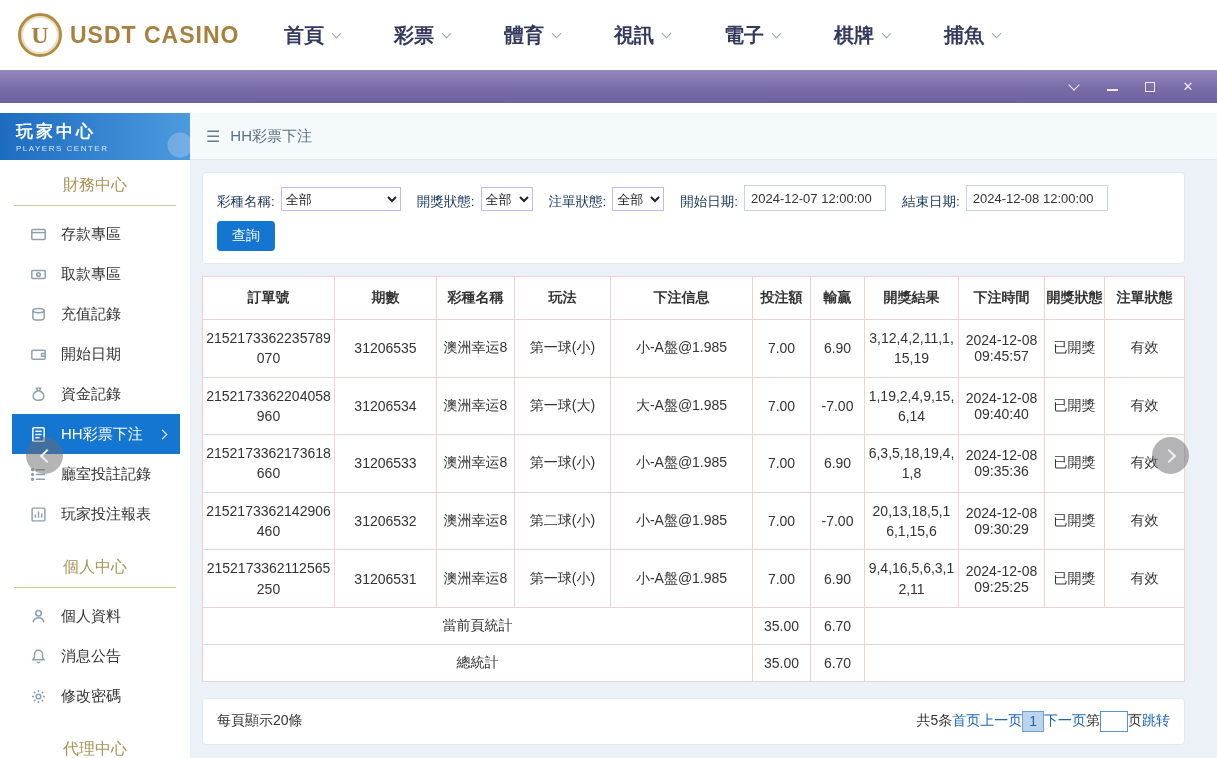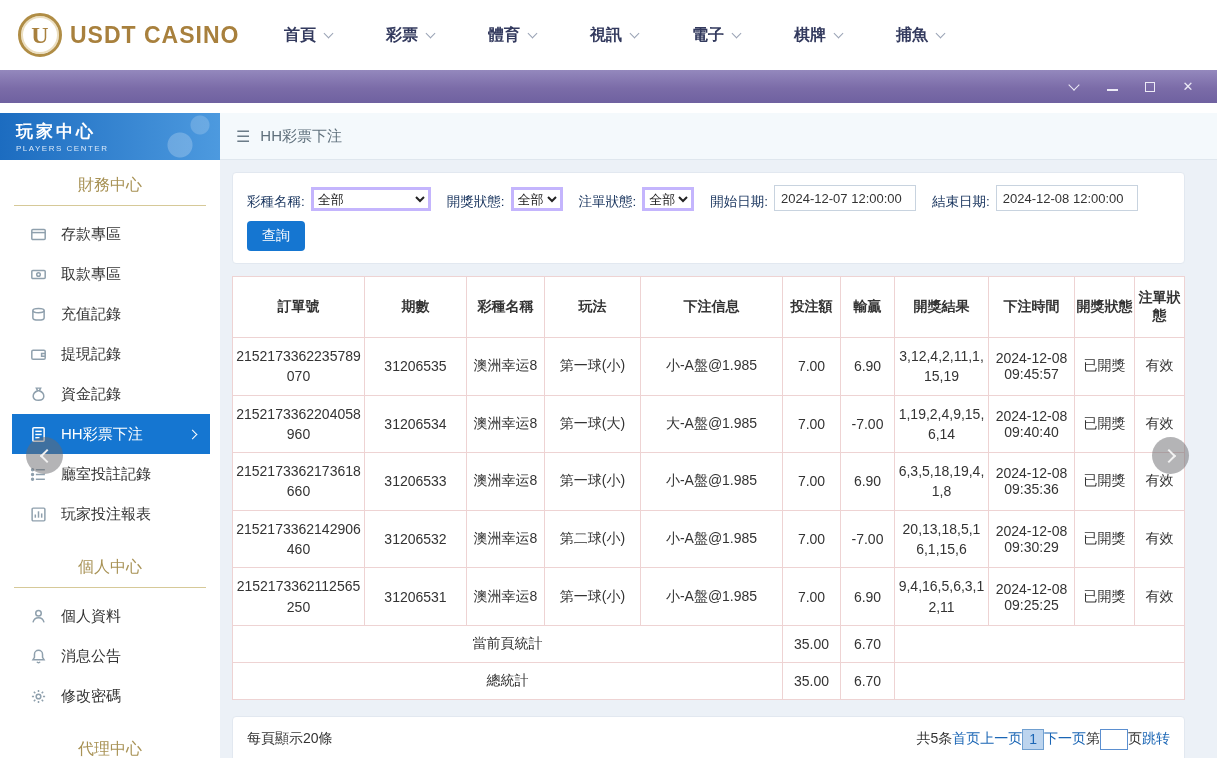--- a/index.html
+++ b/index.html
@@ -13,40 +13,40 @@
   .topnav { height:70px; background:#fff; display:flex; align-items:center; padding:0 18px; }
   .logo { display:flex; align-items:center; gap:8px; width:222px; }
   .logo-emblem {
     width:44px; height:44px; border-radius:50%; border:3px solid #b08d45;
     box-shadow: inset 0 0 0 2px #ecdfc0;
     display:flex; align-items:center; justify-content:center;
     color:#a8803d; font-weight:bold; font-size:24px; font-family:"Liberation Serif","DejaVu Serif",serif;
   }
   .logo-text { font-size:23px; font-weight:bold; color:#a8803d; letter-spacing:1px; white-space:nowrap; }
   .nav { display:flex; gap:54px; margin-left:44px; }
-  .nav-item { display:flex; align-items:center; font-size:16px; font-weight:bold; color:#333a5e; cursor:pointer; white-space:nowrap; }
+  .nav-item { display:flex; align-items:center; font-size:20px; font-weight:bold; color:#333a5e; cursor:pointer; white-space:nowrap; }
   .chev-down {
     width:7px; height:7px; border-right:1.6px solid #9aa3b5; border-bottom:1.6px solid #9aa3b5;
     transform:rotate(45deg); display:inline-block; margin-left:9px; margin-top:-4px;
   }
 
   
   .winbar {
     height:33px; background:linear-gradient(180deg,#9488bd 0%,#7b6ca8 55%,#6f61a0 100%);
     display:flex; align-items:center; justify-content:flex-end; gap:24px; padding-right:22px;
   }
   .win-ic { display:inline-flex; align-items:center; justify-content:center; width:14px; height:14px; cursor:pointer; color:#eceaf6; }
   .ic-collapse { width:8px; height:8px; border-right:1.8px solid #eceaf6; border-bottom:1.8px solid #eceaf6; transform:rotate(45deg); margin-top:-4px; }
   .ic-min { width:11px; border-top:2px solid #eceaf6; margin-top:6px; }
   .ic-max { width:10px; height:10px; border:1.6px solid #eceaf6; }
   .ic-close { font-size:13px; line-height:1; }
 
   
   .content { display:flex; height:655px; background:#fff; }
-  .sidebar { width:220px; background:#fff; padding-top:10px; flex:none; }
+  .sidebar { width:190px; background:#fff; padding-top:10px; flex:none; }
   .main { flex:1; margin-top:10px; background:#ecf1f7; display:flex; flex-direction:column; overflow:hidden; }
 
   
   .sb-header {
     height:47px; color:#fff; padding:7px 0 0 16px; overflow:hidden;
     background:
       radial-gradient(circle at 180px 32px, rgba(255,255,255,.22) 0 12px, transparent 13px),
       radial-gradient(circle at 200px 12px, rgba(255,255,255,.18) 0 9px, transparent 10px),
       linear-gradient(90deg,#1c6cc0,#4d9adf);
   }
@@ -71,21 +71,21 @@
   .main-header {
     height:47px; flex:none; background:#f4f9fc; border-bottom:1px solid #dfe7ee;
     display:flex; align-items:center; gap:10px; padding-left:16px; color:#5f707c; font-size:15px;
   }
   .menu-icon { font-size:16px; color:#6b7c88; }
 
   
   .filter-card { margin:12px 32px 0 12px; background:#fff; border:1px solid #e2e8f0; border-radius:4px; padding:12px 14px; flex:none; }
   .filter-row { display:flex; align-items:flex-end; gap:6px; font-size:13.5px; color:#16325c; white-space:nowrap; }
   .filter-row label.grp { margin-left:10px; }
-  select { border:3px solid #c4b5fd; background:#fff; font-size:13px; height:24px; color:#222; }
+  select { border:1px solid #c4b5fd; background:#fff; font-size:13px; height:24px; color:#222; }
   .sel-lottery { width:120px; }
   .sel-small { width:52px; }
   .date-input { width:142px; height:26px; border:1px solid #c8d3df; padding:0 6px; font-size:13px; color:#333; background:#fff; }
   .search-btn { margin-top:10px; background:#1576d1; color:#fff; border:none; border-radius:4px; padding:6px 15px; font-size:14px; cursor:pointer; }
 
   
   .table-wrap { margin:12px 32px 0 12px; background:#fff; flex:none; }
   table { width:100%; border-collapse:collapse; table-layout:fixed; font-size:14px; color:#333; }
   th,td { border:1px solid #eed3d3; text-align:center; padding:8px 3px; background:#fff; }
   th { font-weight:bold; padding:12px 1px; font-size:14px; overflow:hidden; }
@@ -203,21 +203,21 @@
           </span>
         <span>充值記錄</span>
       </div>
       <div class="sb-item">
         <span class="ic">
             <svg viewBox="0 0 16 16" fill="none" stroke="currentColor" stroke-width="1.4">
               <rect x="1.7" y="4" width="12.6" height="8.5" rx="1.2"></rect>
               <path d="M14.3 7h-3.4v2.6h3.4"></path>
             </svg>
           </span>
-        <span>提現記錄</span>
+        <span>開始日期</span>
       </div>
       <div class="sb-item">
         <span class="ic">
             <svg viewBox="0 0 16 16" fill="none" stroke="currentColor" stroke-width="1.4">
               <path d="M6 2h4l-1.2 2.5H7.2z"></path>
               <path d="M8.8 4.5c2.6 1 4.2 3 4.2 5.2 0 2.5-2.2 3.8-5 3.8s-5-1.3-5-3.8c0-2.2 1.6-4.2 4.2-5.2"></path>
             </svg>
           </span>
         <span>資金記錄</span>
       </div>

